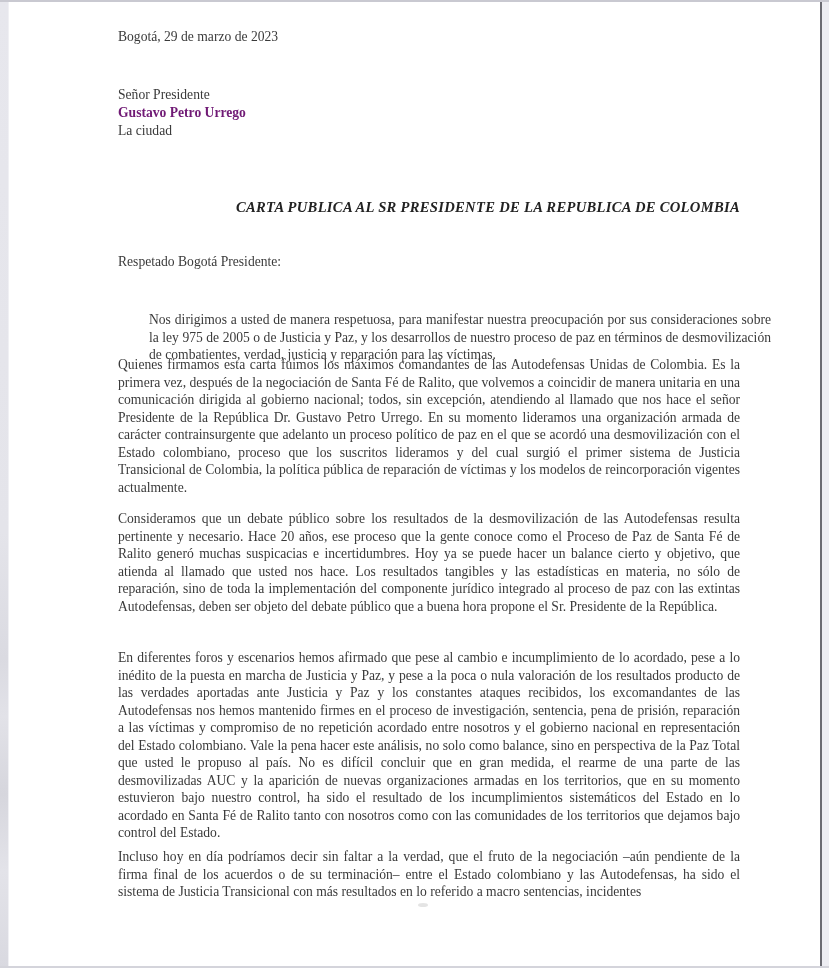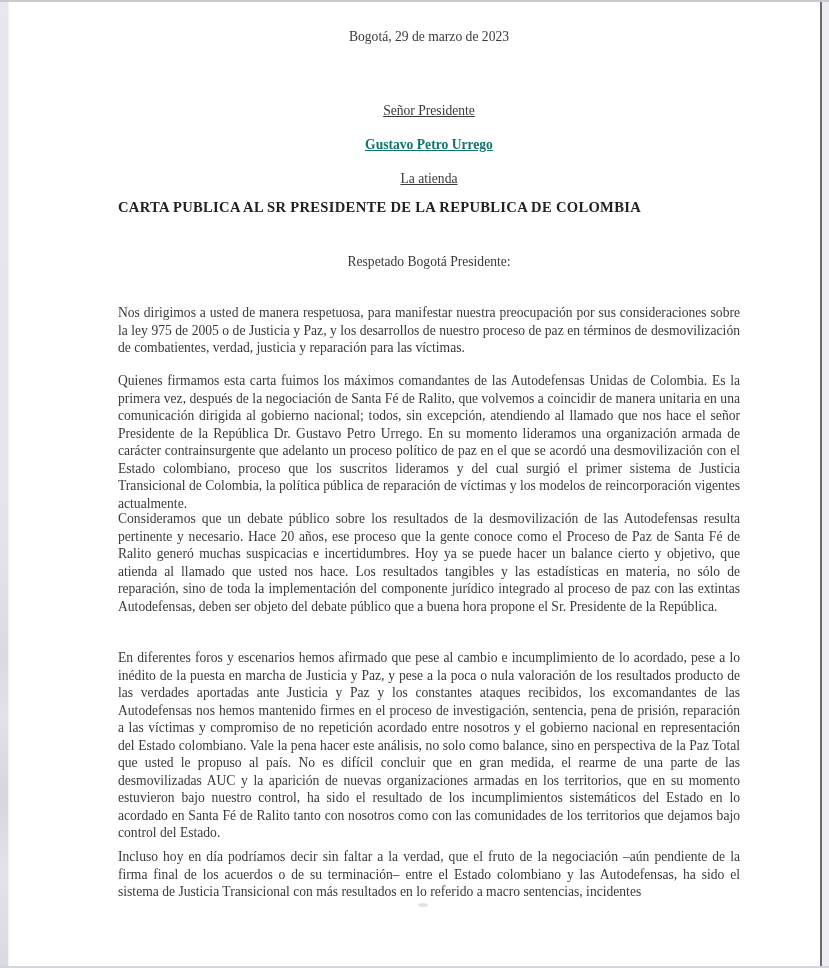--- a/index.html
+++ b/index.html
@@ -58,63 +58,63 @@
     opacity: .7;
   }
   
   .block {
     position: absolute;
     left: 118px;
     width: 622px;
     font-size: 13.6px;
     line-height: 17.5px;
     margin: 0;
-    text-align: center;
   }
   .date-line        { top: 28px; }
   .recipient-block  { top: 86px; }
-  .recipient-block p { margin: 16px; line-height: 18px; text-decoration: underline; }
-  .recipient-name   { font-weight: bold; color: #0f766e; }
+  .recipient-block p { margin: 0; line-height: 18px; }
+  .recipient-name   { font-weight: bold; color: #701a75; }
   .letter-title {
     top: 198px;
-    text-align: left;
+    text-align: right;
     font-size: 14.6px;
     font-weight: bold;
     color: #222222;
     letter-spacing: 0.3px;
     line-height: 18px;
+    font-style: italic;
   }
   .greeting   { top: 253px; }
   .para {
     text-align: justify;
     color: #3a3a3a;
   }
-  .para-1 { top: 304px; }
-  .para-2 { top: 372px; }
+  .para-1 { top: 311px; margin-left: 31px; }
+  .para-2 { top: 356px; }
   .para-3 { top: 510px; }
   .para-4 { top: 649px; }
   .para-5 { top: 848px; font-family: Liberation Serif, serif; }
 </style>
 </head>
 <body>
 
 <div class="page">
 
   <div class="scan-edge-left"></div>
   <div class="scan-edge-right"></div>
   <div class="scan-edge-top"></div>
   <div class="scan-edge-bottom"></div>
   <div class="scan-smudge"></div>
 
   <p class="block date-line">Bogotá, 29 de marzo de 2023</p>
 
   <div class="block recipient-block">
     <p>Señor Presidente</p>
     <p class="recipient-name">Gustavo Petro Urrego</p>
-    <p>La atienda</p>
+    <p>La ciudad</p>
   </div>
 
   <h1 class="block letter-title">CARTA PUBLICA AL SR PRESIDENTE DE LA REPUBLICA DE COLOMBIA</h1>
 
   <p class="block greeting">Respetado Bogotá Presidente:</p>
 
   <p class="block para para-1">Nos dirigimos a usted de manera respetuosa, para manifestar nuestra preocupación por sus consideraciones sobre la ley 975 de 2005 o de Justicia y Paz, y los desarrollos de nuestro proceso de paz en términos de desmovilización de combatientes, verdad, justicia y reparación para las víctimas.</p>
 
   <p class="block para para-2">Quienes firmamos esta carta fuimos los máximos comandantes de las Autodefensas Unidas de Colombia. Es la primera vez, después de la negociación de Santa Fé de Ralito, que volvemos a coincidir de manera unitaria en una comunicación dirigida al gobierno nacional; todos, sin excepción, atendiendo al llamado que nos hace el señor Presidente de la República Dr. Gustavo Petro Urrego. En su momento lideramos una organización armada de carácter contrainsurgente que adelanto un proceso político de paz en el que se acordó una desmovilización con el Estado colombiano, proceso que los suscritos lideramos y del cual surgió el primer sistema de Justicia Transicional de Colombia, la política pública de reparación de víctimas y los modelos de reincorporación vigentes actualmente.</p>
 

